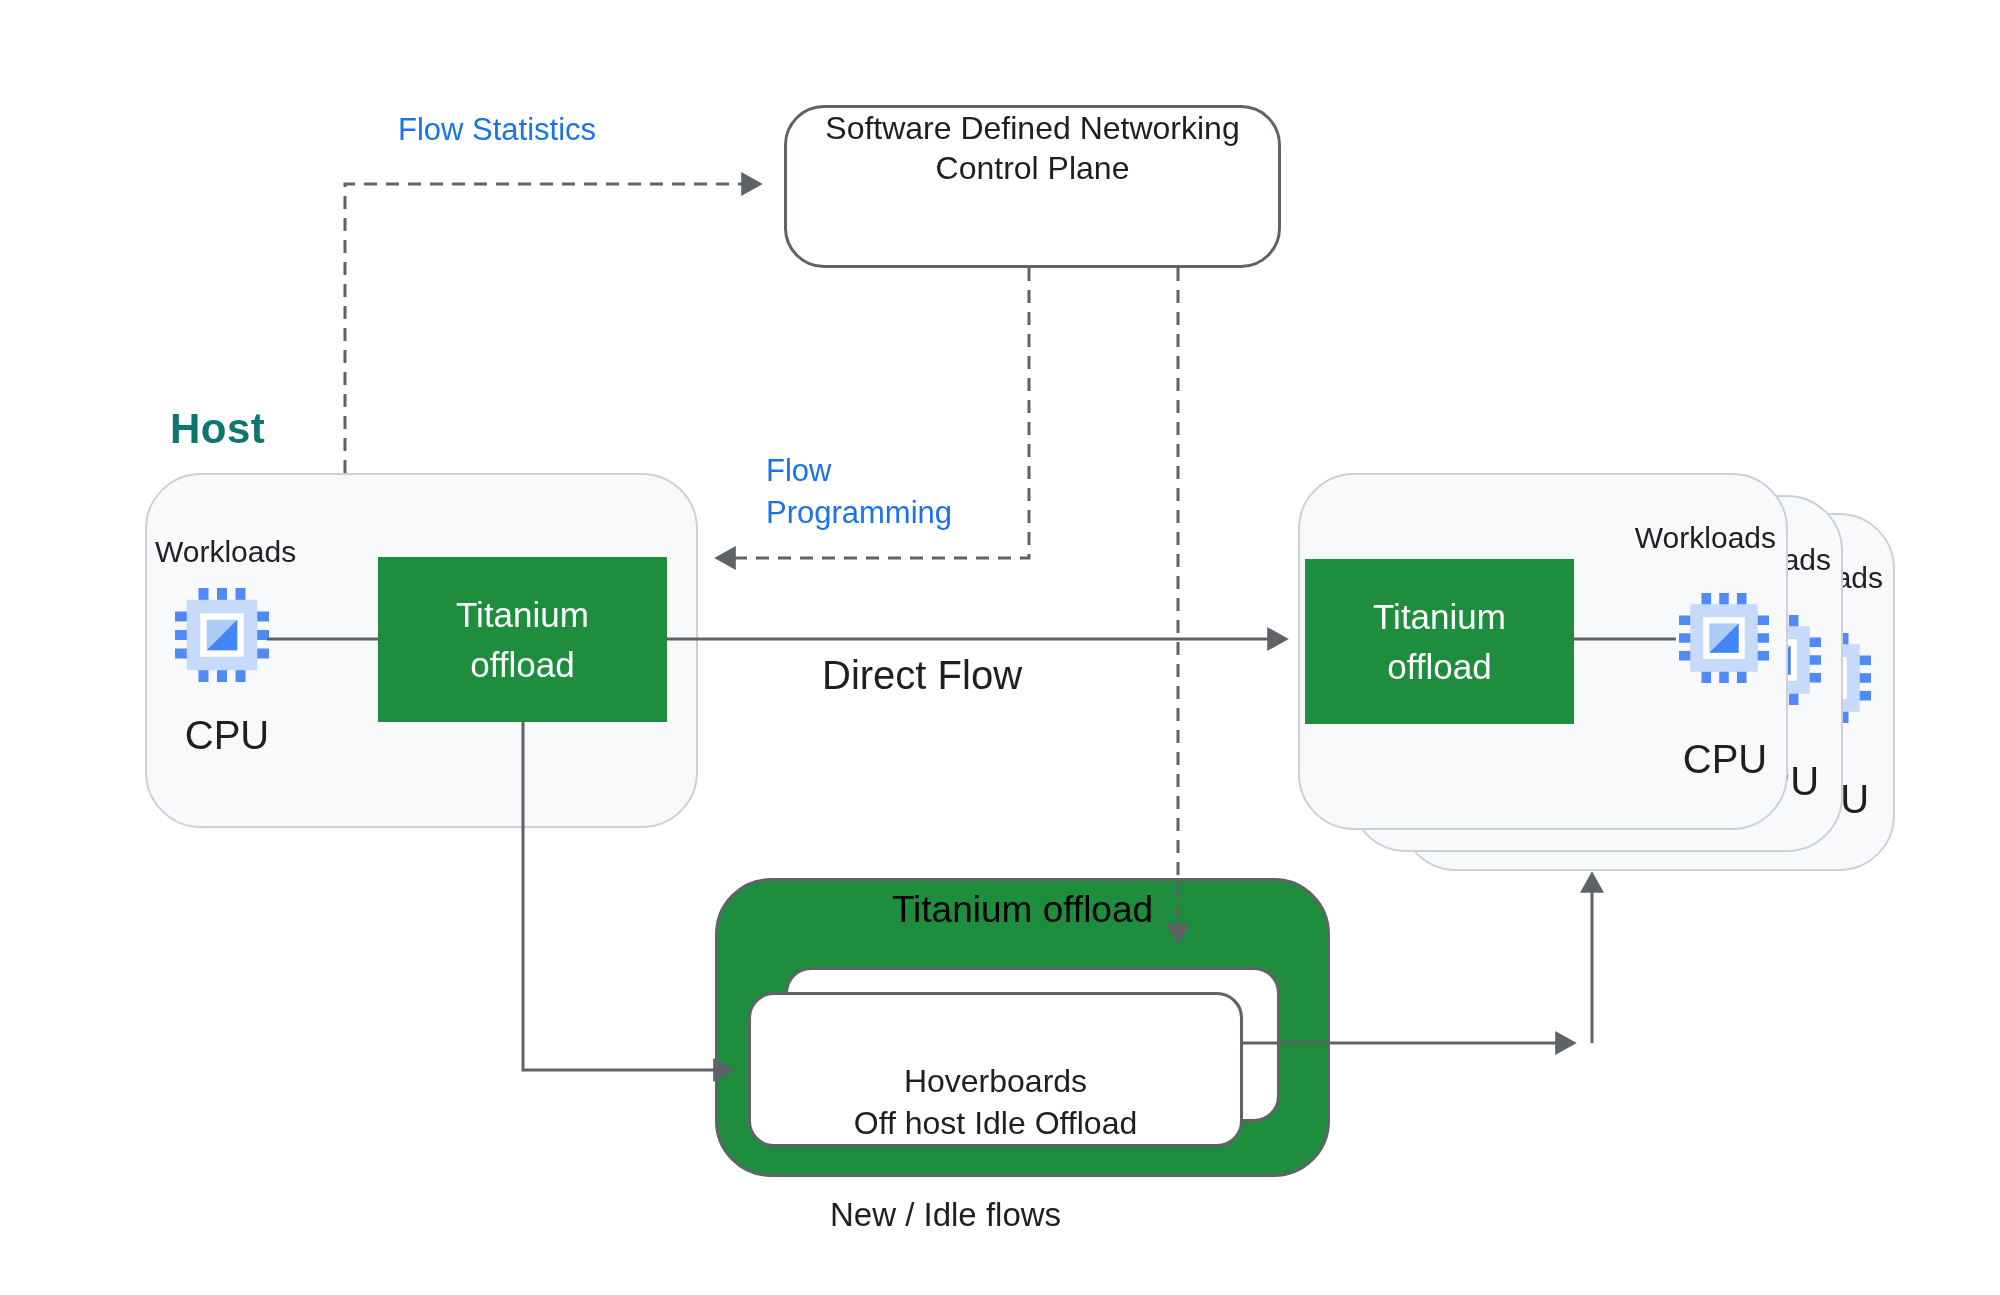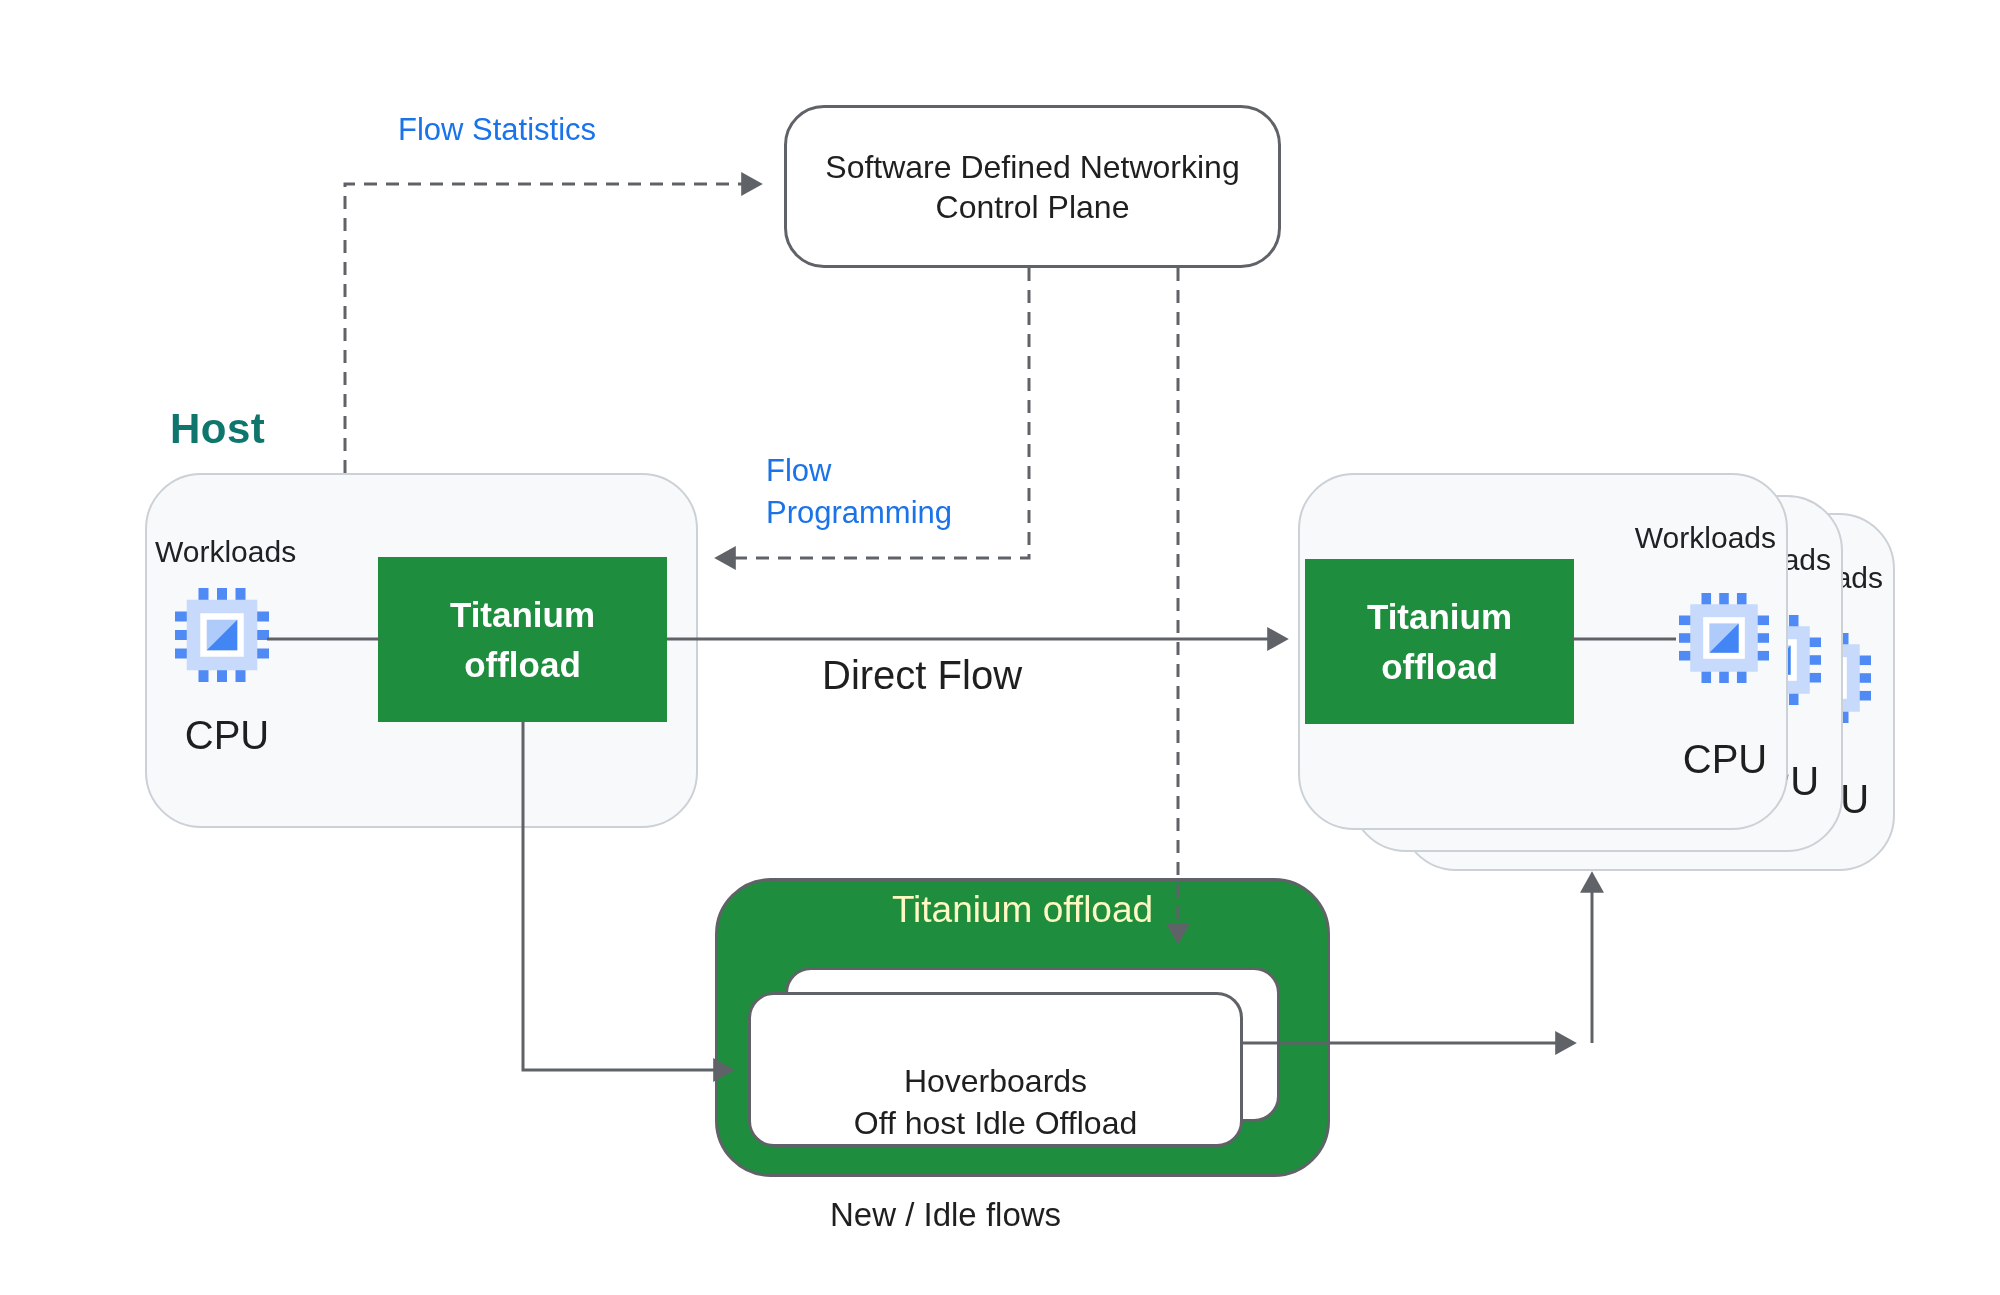--- a/index.html
+++ b/index.html
@@ -20,21 +20,21 @@
 
   
   svg.connectors{position:absolute;left:0;top:0;z-index:20;pointer-events:none;}
   .conn{stroke:var(--gray);stroke-width:3;fill:none;}
   .dashed{stroke-dasharray:13 9;}
 
   
   .sdn-box{
     position:absolute;left:784px;top:105px;width:497px;height:163px;
     background:#fff;border:3px solid var(--gray);border-radius:40px;
-    display:flex;flex-direction:column;align-items:center;justify-content:center;
+    display:flex;flex-direction:column;align-items:center;justify-content:flex-start;
     font-size:32px;line-height:40px;text-align:center;z-index:5;
   }
 
   
   .host-card{
     position:absolute;background:var(--card-bg);
     border:2px solid var(--card-border);border-radius:56px;
   }
   .host-left{left:145px;top:473px;width:553px;height:355px;z-index:5;}
   .card-r1{left:1298px;top:473px;width:490px;height:357px;z-index:4;}
@@ -49,33 +49,33 @@
   .workloads-r{position:absolute;right:10px;top:46px;font-size:30px;color:#202124;}
   .cpu-label-l{position:absolute;left:-10px;top:238px;width:180px;text-align:center;font-size:40px;}
   .cpu-label-r{position:absolute;left:350px;top:262px;width:150px;text-align:center;font-size:40px;}
   svg.chip{position:absolute;}
   .chip-l{left:28px;top:113px;width:94px;height:94px;}
   .chip-r{left:379px;top:118px;width:90px;height:90px;}
 
   .green-box{
     position:absolute;background:var(--green);color:#fff;text-align:right;
     display:flex;flex-direction:column;align-items:center;justify-content:center;
-    font-size:35px;line-height:50px;font-weight:bold;
+    font-size:35px;line-height:50px;
   }
   .green-l{left:231px;top:82px;width:289px;height:165px;}
   .green-r{left:5px;top:84px;width:269px;height:165px;}
 
   
   .appliance{
     position:absolute;left:715px;top:878px;width:615px;height:299px;
     background:var(--green);border:3px solid var(--gray);border-radius:56px;z-index:5;
   }
   .appliance-title{
     position:absolute;left:0;right:0;top:8px;text-align:center;
-    color:#fef9c3;font-size:37px;
+    color:#000000;font-size:37px;
   }
   .white-box{
     position:absolute;background:#fff;border:3px solid var(--gray);border-radius:26px;
     width:495px;height:155px;
   }
   .wb-back{left:67px;top:86px;}
   .wb-front{
     left:30px;top:111px;display:flex;flex-direction:column;align-items:center;
     justify-content:flex-end;font-size:32px;line-height:42px;text-align:center;z-index:2;
   }

